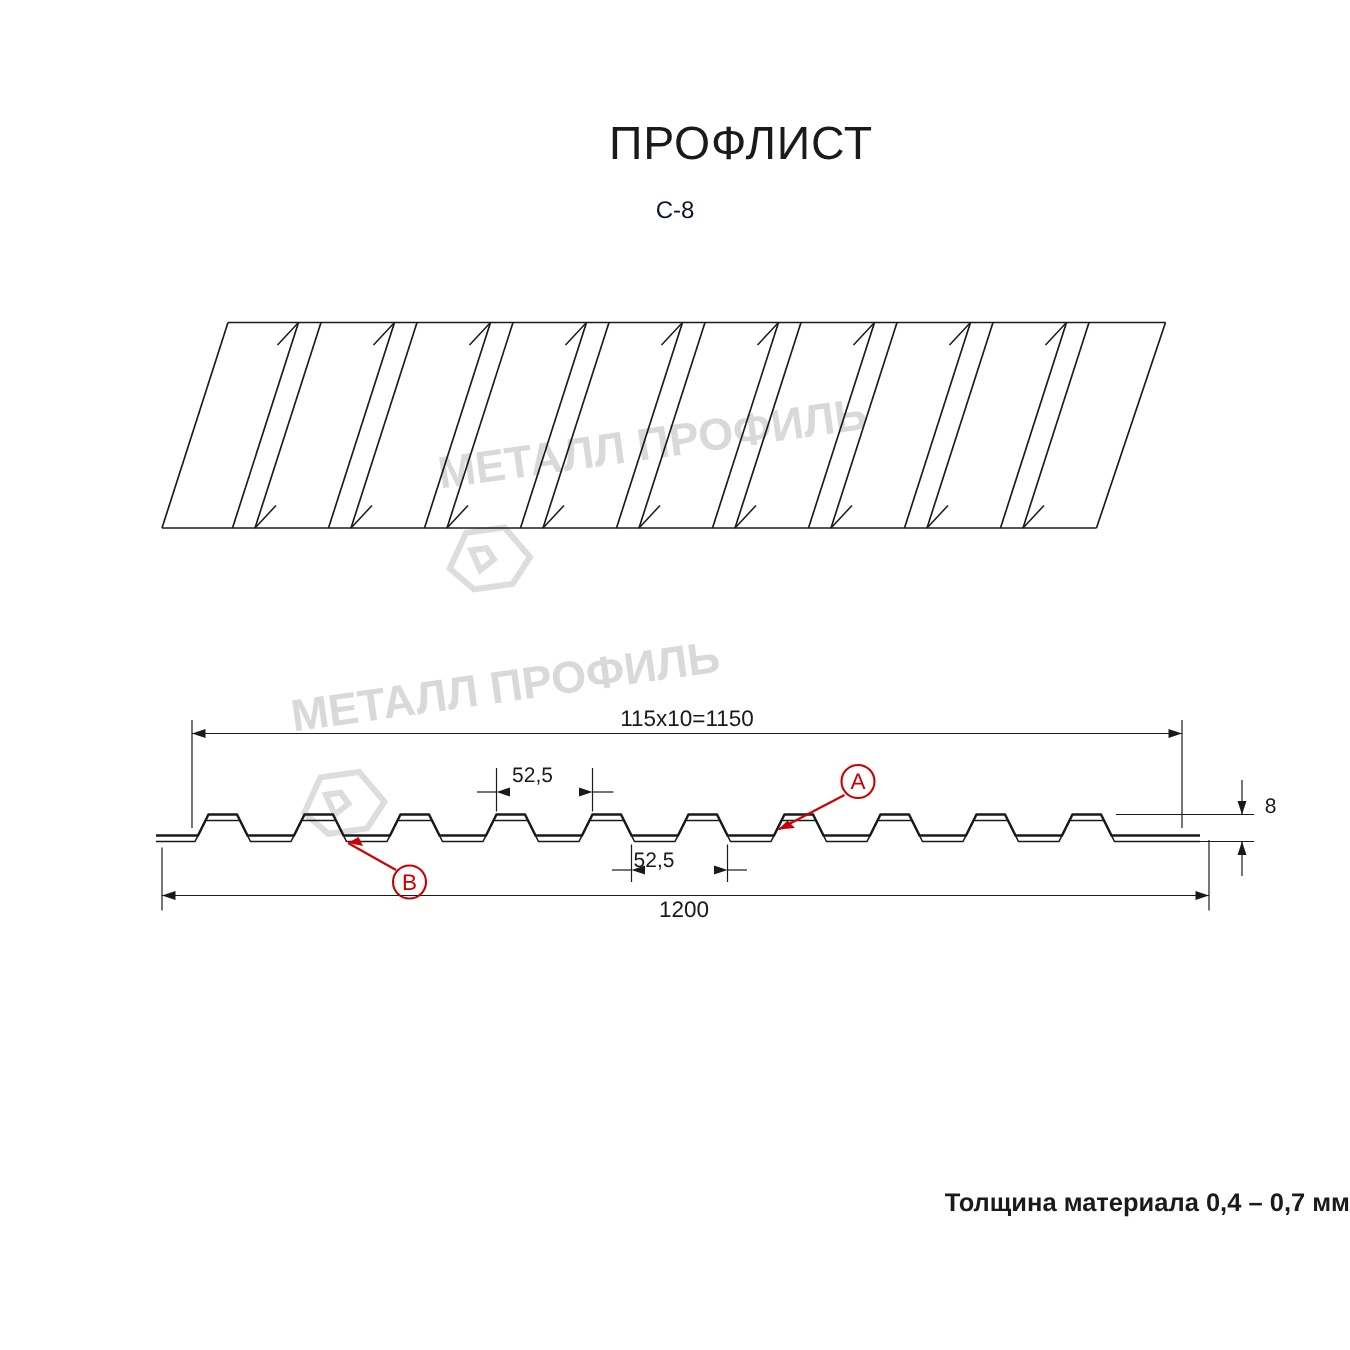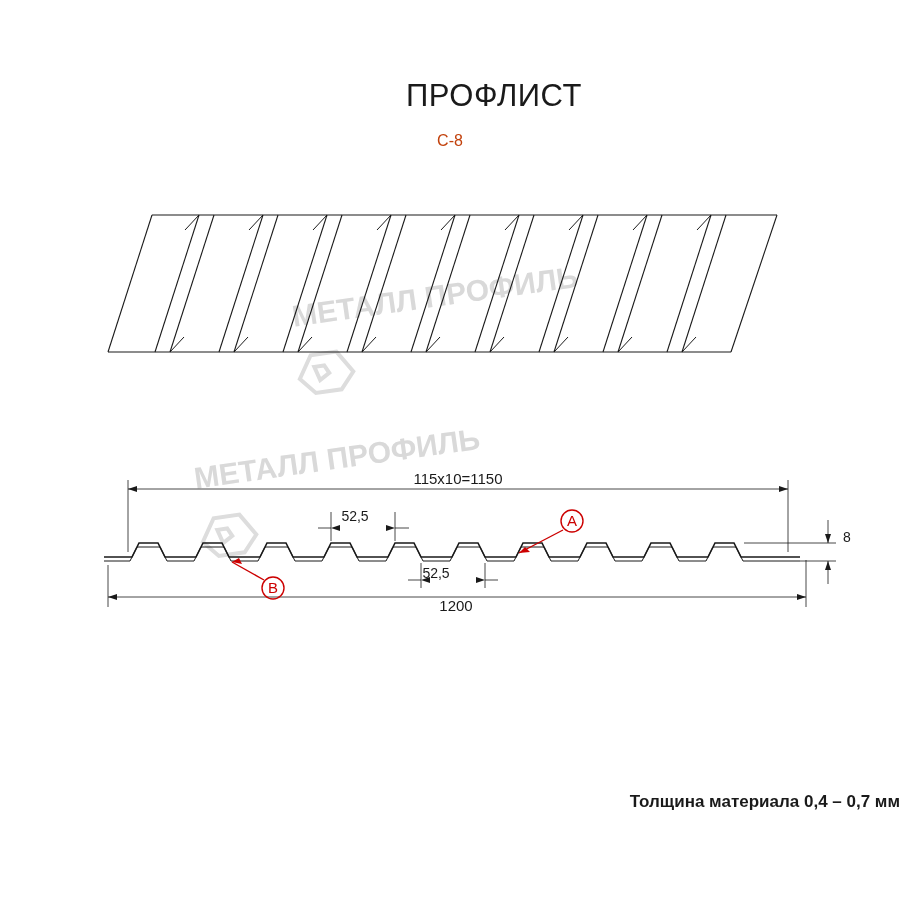--- a/index.html
+++ b/index.html
@@ -33,21 +33,21 @@
     color: #1a1a1a;
     padding-left: 44px;
   }
   .subtitle {
     position: absolute;
     top: 132px;
     left: 0;
     width: 900px;
     text-align: center;
     font-size: 16px;
-    color: #c2410c;
+    color: #0f172a;
   }
   .footnote {
     position: absolute;
     top: 792px;
     left: 0;
     width: 900px;
     text-align: right;
     font-size: 17px;
     font-weight: bold;
     color: #1a1a1a;

